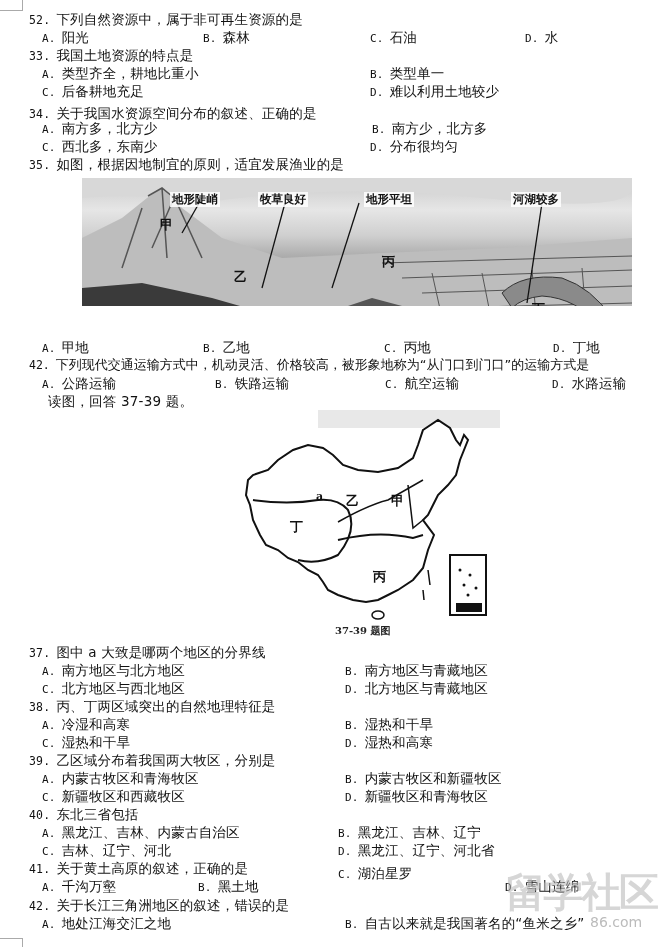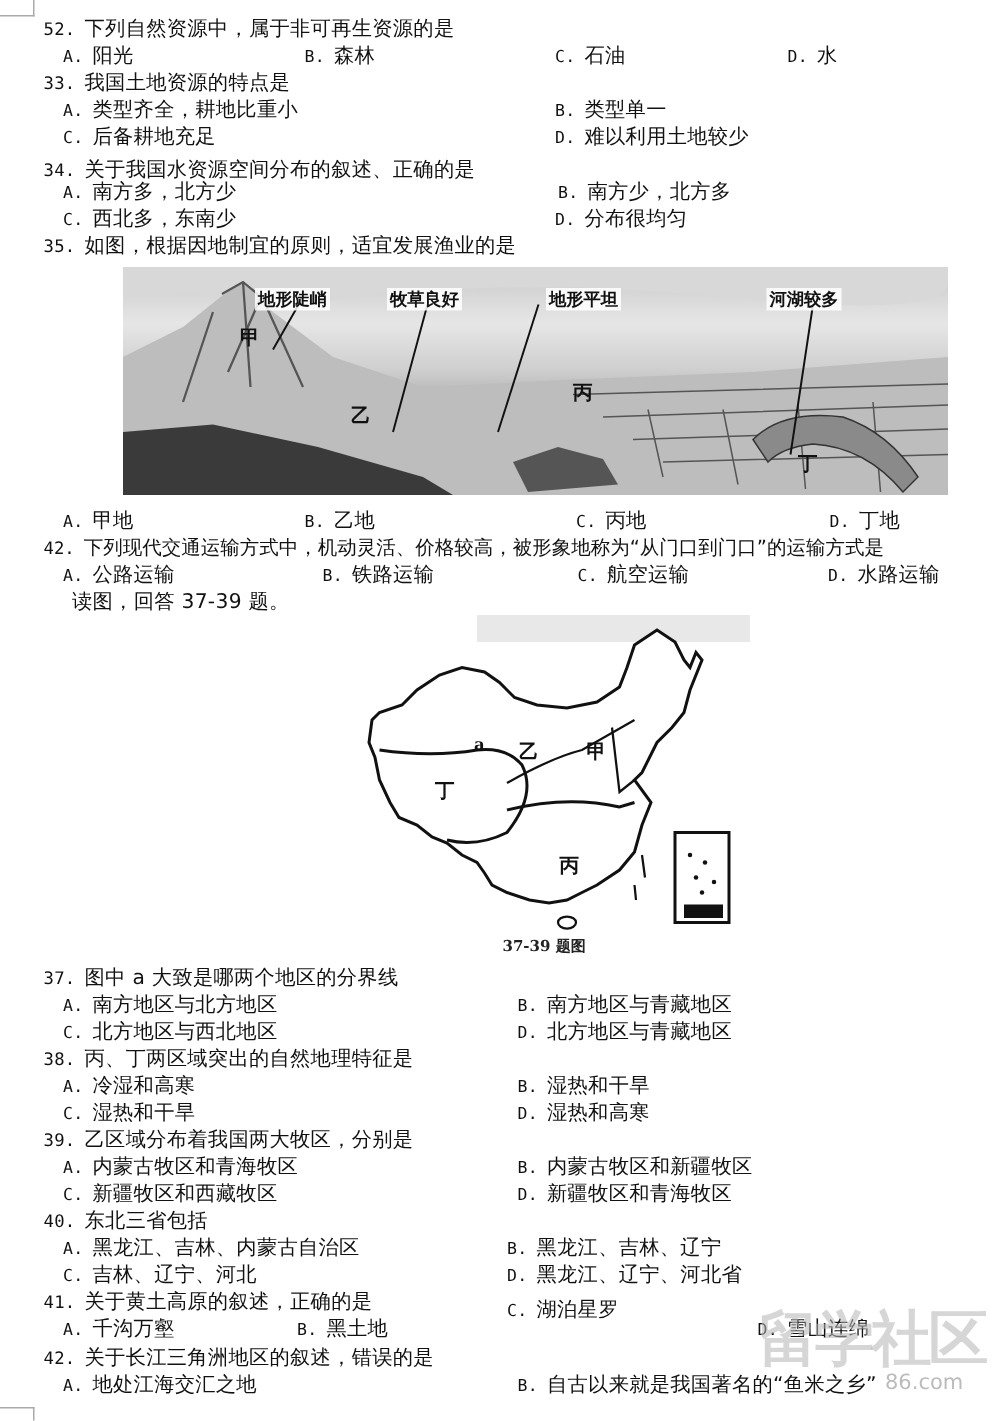--- a/index.html
+++ b/index.html
@@ -17,21 +17,21 @@
     border-right:1px solid #aaa; border-top:1px solid #aaa;
   }
   .line {
     position:absolute; font-size:13.5px; line-height:18px; white-space:nowrap;
     letter-spacing:0.2px;
   }
   .q { left:29px; }
   .opt-label { font-family:"DejaVu Sans Mono", monospace; font-size:11px; margin-right:6px; }
   .qnum { font-family:"DejaVu Sans Mono", monospace; font-size:11.5px; margin-right:6px; }
   .figure1 {
-    position:absolute; left:82px; top:178px; width:550px; height:152px;
+    position:absolute; left:82px; top:178px; width:550px; height:128px;
     background:linear-gradient(#c9c9c9 0%, #e6e6e6 25%, #cfcfcf 45%, #9a9a9a 70%, #6e6e6e 100%);
     overflow:hidden;
   }
   .figure1 svg { position:absolute; left:0; top:0; }
   .fig-label {
     position:absolute; font-size:11.5px; color:#111; background:rgba(255,255,255,0.85);
     padding:0 2px; font-family:"DejaVu Serif", serif; font-weight:bold;
   }
   .fig-mark { position:absolute; font-size:13px; color:#111; font-family:"DejaVu Serif", serif; font-weight:bold; }
   .map {

